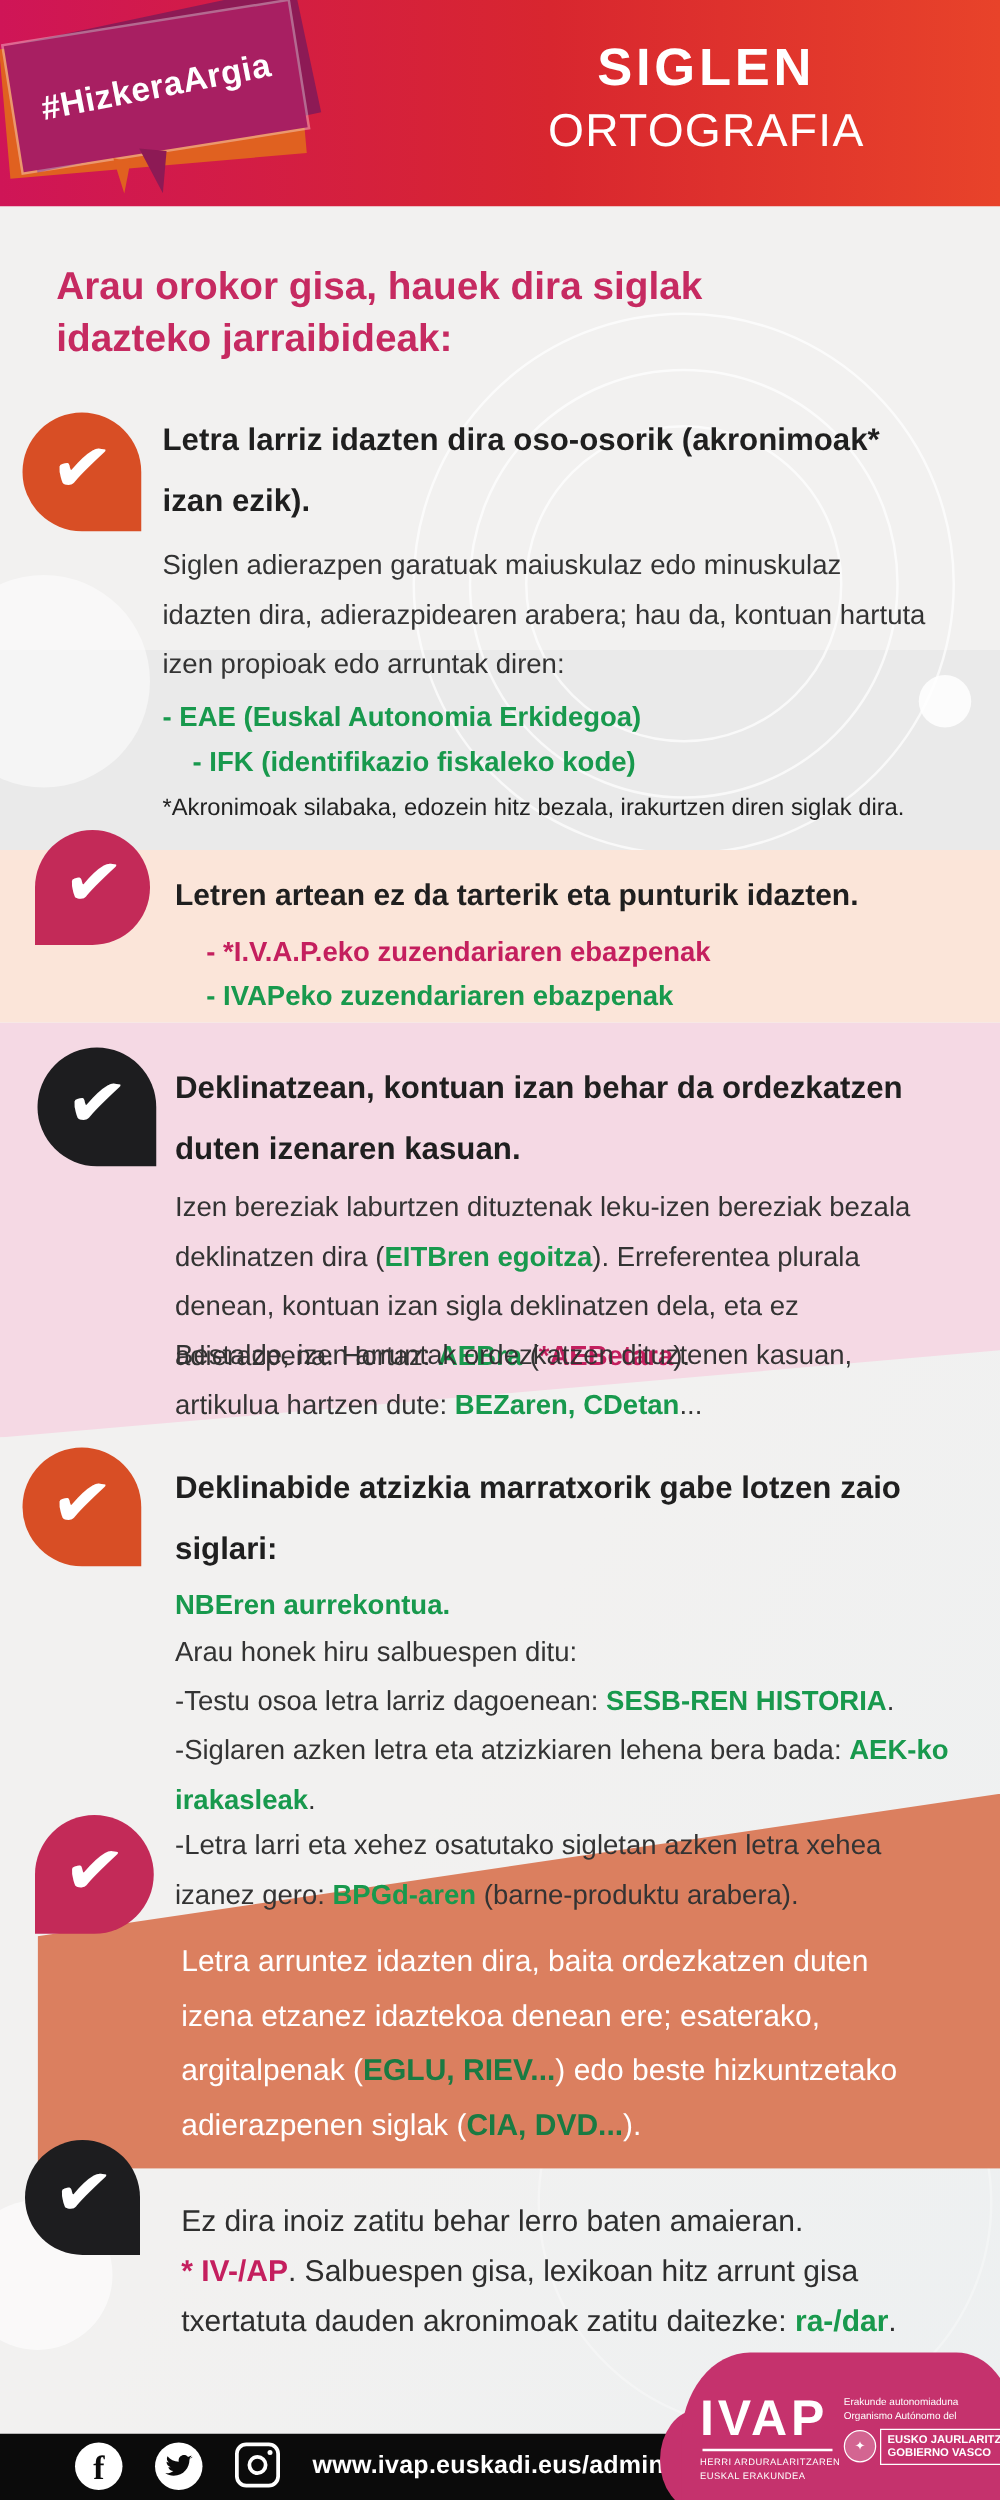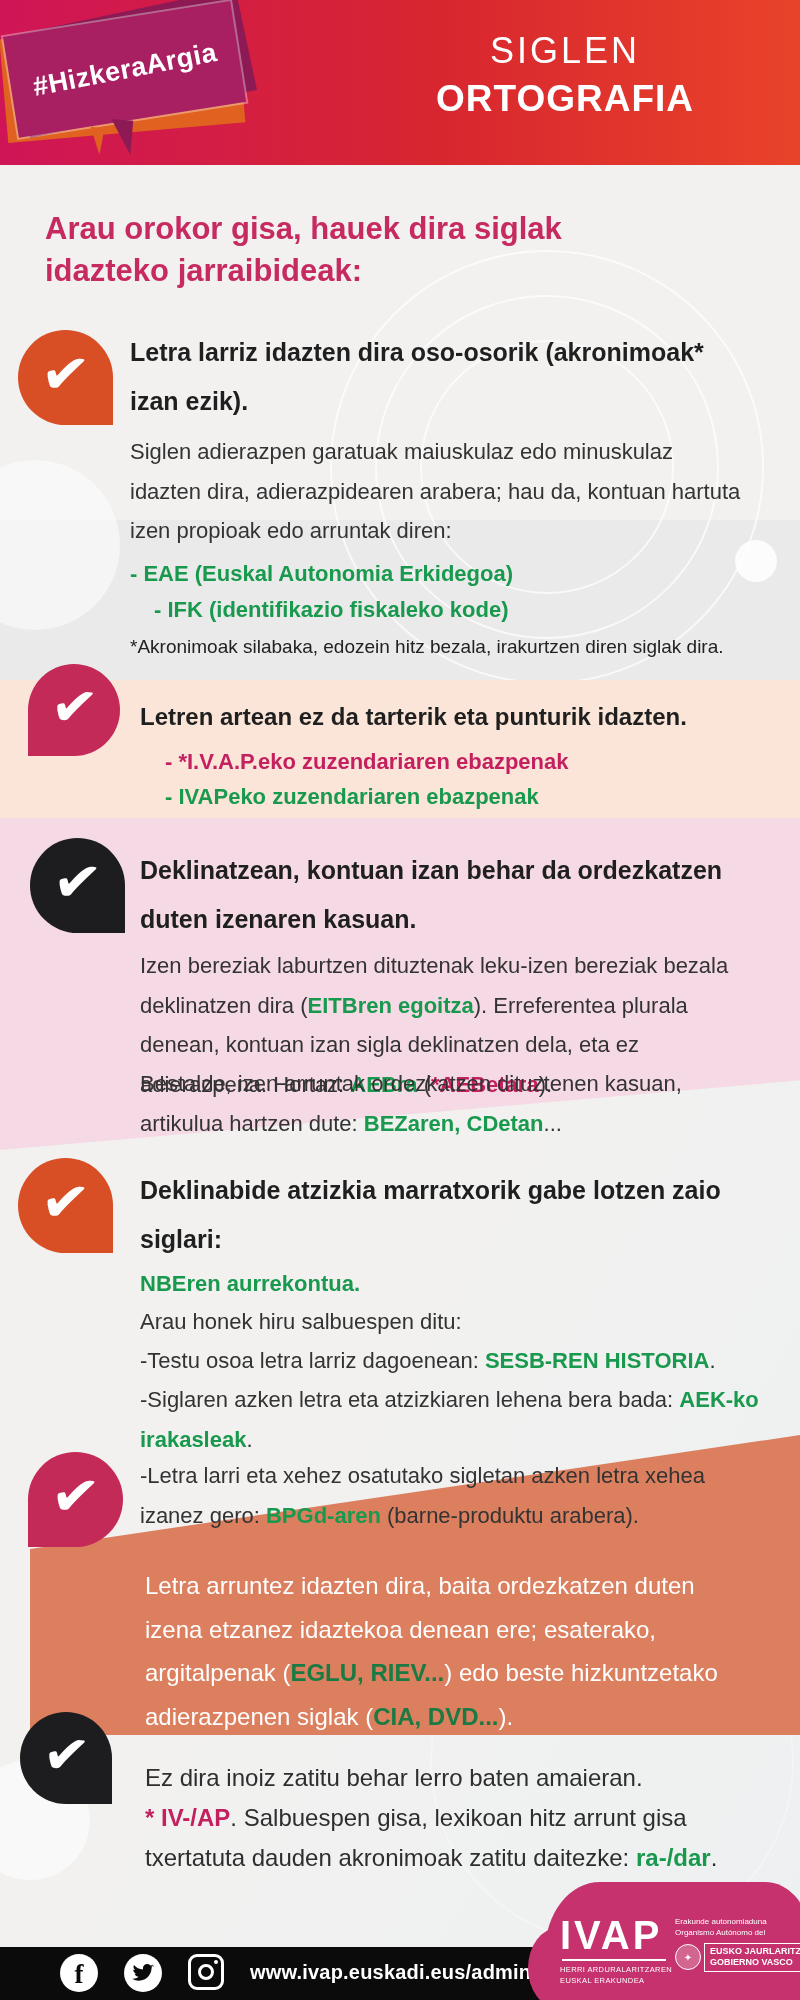--- a/index.html
+++ b/index.html
@@ -6,22 +6,22 @@
   .page{
     position:relative;width:800px;height:2000px;overflow:hidden;
     background:linear-gradient(120deg,#f2f1f0 60%,#edf0f1 100%);
     font-family:"Liberation Sans","DejaVu Sans",sans-serif;
     -webkit-font-smoothing:antialiased;
   }
   
   .header{position:absolute;left:0;top:0;width:800px;height:165px;
     background:linear-gradient(90deg,#cf1557 0%,#d8262f 55%,#e8432a 100%);z-index:4;}
   .title-block{position:absolute;left:420px;top:30px;width:290px;text-align:center;color:#fff;}
-  .title-line1{font-size:36px;font-weight:400;letter-spacing:3px;}
-  .title-line2{font-size:37px;font-weight:700;letter-spacing:1px;margin-top:6px;}
+  .title-line1{font-size:42px;font-weight:700;letter-spacing:3px;}
+  .title-line2{font-size:37px;font-weight:400;letter-spacing:1px;margin-top:6px;}
   .badge{position:absolute;left:10px;top:16px;width:235px;height:112px;transform:rotate(-9deg);z-index:5;}
   .badge-orange{position:absolute;left:-8px;top:12px;width:238px;height:104px;background:#e06120;transform:rotate(4deg);}
   .badge-dark{position:absolute;left:8px;top:-4px;width:232px;height:104px;background:#8d1a55;transform:rotate(-3deg);}
   .badge-main{position:absolute;left:0;top:2px;width:230px;height:102px;background:#a81f62;
     display:flex;align-items:center;justify-content:center;box-shadow:0 0 0 2px rgba(255,255,255,.35);}
   .badge-tail{position:absolute;left:74px;top:100px;width:0;height:0;
     border-left:16px solid transparent;border-right:22px solid #8d1a55;border-bottom:34px solid transparent;
     transform:rotate(14deg);}
   .badge-tail2{position:absolute;left:58px;top:104px;width:0;height:0;
     border-left:10px solid transparent;border-right:14px solid #e06120;border-bottom:26px solid transparent;
@@ -46,21 +46,21 @@
   .abs{position:absolute;z-index:3;}
   .intro-heading{left:45px;top:208px;width:630px;font-size:31px;font-weight:700;color:#c62a61;line-height:1.35;}
   .sec-title{font-weight:700;color:#1f1f1f;font-size:25px;line-height:1.95;}
   .body-text{font-size:22px;line-height:1.8;color:#333;}
   .example{font-size:22px;font-weight:700;line-height:1.62;}
   .green{color:#18994d;}
   .magenta{color:#c41f5e;}
   .seg-g{color:#18994d;font-weight:700;}
   .seg-m{color:#c41f5e;font-weight:700;}
   .footnote{font-size:19px;color:#222;}
-  .s5-body{color:#fff;font-size:24px;line-height:1.82;font-weight:400;z-index:3;margin-top:16px;}
+  .s5-body{color:#fff;font-size:24px;line-height:1.82;font-weight:400;z-index:3;}
   .s5-body .seg-g{color:#1a7a42;}
   .s6-text{font-size:24px;line-height:1.68;color:#2e2e2e;}
   
   .footer-bar{position:absolute;left:0;top:1947px;width:800px;height:53px;background:#0b0b0b;z-index:7;}
   .social{position:absolute;top:7px;display:flex;align-items:center;justify-content:center;}
   .circle-icon{width:38px;height:38px;background:#fff;border-radius:50%;display:flex;align-items:center;justify-content:center;}
   .fb-glyph{font-family:"Liberation Serif",serif;font-weight:700;font-size:27px;color:#0b0b0b;margin-top:2px;}
   .ig-box{width:30px;height:30px;border:3px solid #fff;border-radius:9px;position:relative;}
   .ig-box .lens{position:absolute;left:7px;top:7px;width:10px;height:10px;border:3px solid #fff;border-radius:50%;}
   .ig-box .flash{position:absolute;right:3px;top:3px;width:4px;height:4px;background:#fff;border-radius:50%;}

